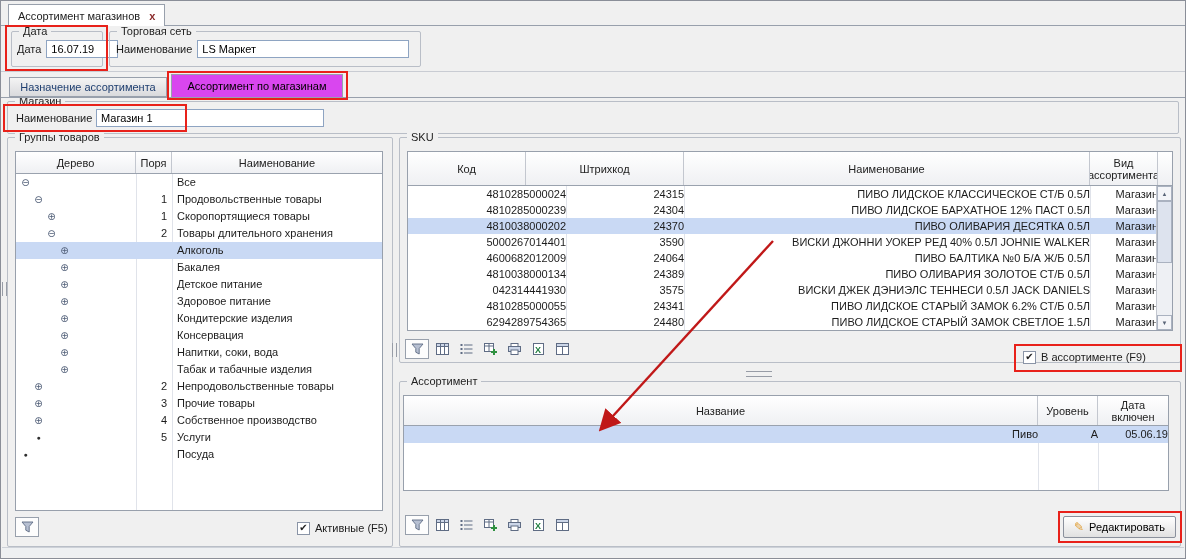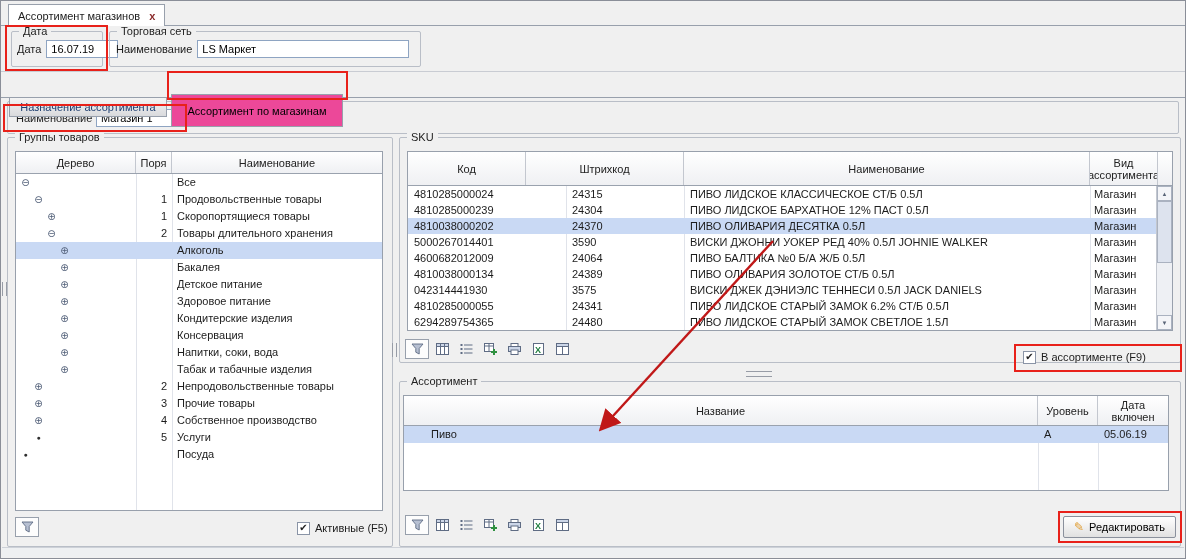--- a/index.html
+++ b/index.html
@@ -17,42 +17,42 @@
     display:flex; align-items:center; gap:9px; padding:0 9px; }
   .tab-close { color:#8b2a2a; font-weight:bold; cursor:pointer; }
 
   .group { position:absolute; border:1px solid #b9bec7; border-radius:2px; }
   .legend { position:absolute; top:-7px; left:7px; background:#f0f0f0; padding:0 4px; color:#222; white-space:nowrap; }
   .fieldrow { position:absolute; display:flex; align-items:center; gap:5px; }
   .txt { height:18px; border:1px solid #8ea4c2; background:#fff; font:inherit; padding:0 4px; }
 
   .tab { position:absolute; height:20px; display:flex; align-items:center; justify-content:center;
     padding:0 10px; border:1px solid #98a0ac; background:linear-gradient(#f4f4f4,#d9dadd);
-    color:#1f3f70; z-index:2; cursor:pointer;margin-top:20px; }
-  .tab.active { background:#ec4899; height:33px; z-index:3; color:#000; }
+    color:#1f3f70; z-index:2; cursor:pointer; }
+  .tab.active { background:#d946ef; height:24px; z-index:3; color:#000; }
 
   .grid { position:absolute; background:#fff; border:1px solid #98a0ac; overflow:hidden; }
   .ghead { display:flex; border-bottom:1px solid #9aa2ae; background:linear-gradient(#ffffff,#eff0f3); position:relative; z-index:2; }
   .hc { display:flex; align-items:center; justify-content:center; text-align:center;
     border-right:1px solid #c3c7cf; line-height:12px; padding:1px 2px; overflow:hidden; color:#222; }
   .vline { position:absolute; bottom:0; width:0; border-left:1px solid #e0e3ea; z-index:0; }
 
   .trow { display:flex; height:17px; align-items:center; position:relative; z-index:1; cursor:default; }
   .trow.sel { background:#c9d9f4; }
   .tc { height:17px; line-height:17px; white-space:nowrap; overflow:hidden; }
   .c-tree { width:120px; display:flex; align-items:center; }
   .tpad { display:inline-block; height:1px; }
   .ticn { font-size:10px; color:#53617a; width:13px; text-align:center; line-height:17px; }
   .ticn.dot { font-size:7px; color:#2e2e2e; }
   .c-num { width:36px; text-align:right; padding-right:5px; }
   .c-name { flex:1; padding-left:5px; }
 
   .srow { display:flex; height:16px; line-height:16px; width:750px; position:relative; z-index:1; cursor:default; }
   .srow.sel { background:#c9d9f4; }
-  .scell { white-space:nowrap; overflow:hidden; padding-left:6px; }
+  .scell { white-space:nowrap; overflow:hidden; padding-left:6px;text-align:right; }
   .s1 { width:158px; } .s2 { width:118px; } .s3 { width:406px; } .s4 { width:68px; padding-left:4px; }
 
   .arow { display:flex; height:17px; line-height:17px; position:relative; z-index:1; cursor:default; }
   .arow.sel { background:#c9d9f4; }
   .a1 { width:634px;padding-left:27px; } .a2 { width:60px; } .a3 { flex:1; }
 
   .vscroll { position:absolute; right:0; top:34px; bottom:0; width:16px; background:#eef0f4; border-left:1px solid #c3c7cf; z-index:3; }
   .sarrow { position:absolute; left:0; width:15px; height:15px; background:#f4f5f8; border:1px solid #aab2c0;
     display:flex; align-items:center; justify-content:center; font-size:6px; color:#5a6578; cursor:pointer; }
   .sarrow.up { top:0; } .sarrow.down { bottom:0; }

